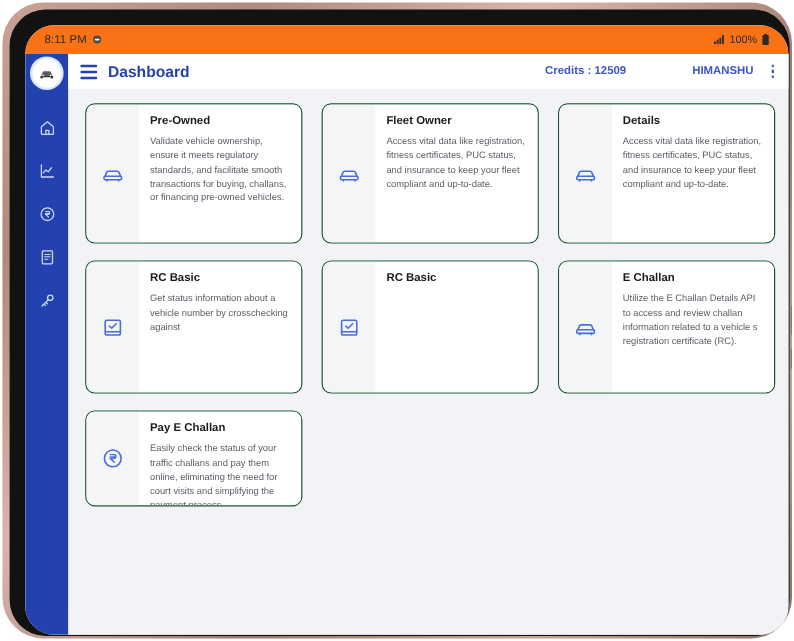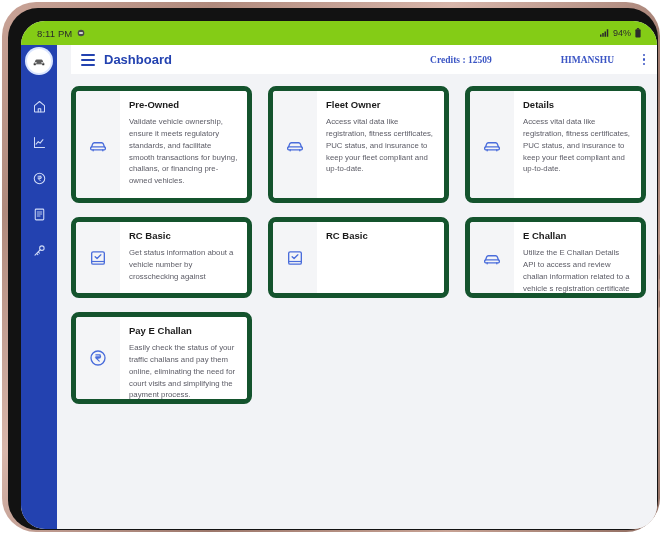--- a/index.html
+++ b/index.html
@@ -42,21 +42,21 @@
     background: linear-gradient(90deg,#7d5a4e,#c9a397,#8d6a5e);
     border-radius: 2px;
   }
   #power-button { right: 0px; top: 252px; width: 4px; height: 26px; }
   #volume-button { right: 0px; top: 288px; width: 4px; height: 18px; }
 
   
   #status-bar {
     position: absolute; left: 0; top: 0;
     width: 636px; height: 24px;
-    background: #84cc16;
+    background: #f97316;
     display: flex; align-items: center;
     justify-content: space-between;
     padding: 2px 16px;
     text-align: right;
   }
   #status-left { display: flex; align-items: center; gap: 5px; }
   #status-time { font-size: 9.5px; color: #2b2b2b; letter-spacing: .1px; }
   #status-right { display: flex; align-items: center; gap: 4px; }
   #battery-percent { font-size: 9px; color: #2b2b2b; }
 
@@ -105,38 +105,37 @@
 
   
   #app-header {
     height: 29px;
     background: #ffffff;
     display: flex;
     align-items: center;
     justify-content: space-between;
     padding: 0 8px 0 10px;
     flex: 0 0 29px;
-    margin-left: 14px;
   }
   #header-left { display: flex; align-items: center; gap: 9px; }
   #hamburger-button {
     width: 14px; height: 12px;
     display: flex; flex-direction: column;
     justify-content: space-between;
     cursor: pointer;
   }
   #hamburger-button span {
     display: block; height: 2px; width: 100%;
     background: #2342b0; border-radius: 1px;
   }
   #page-title {
     font-size: 13px; font-weight: bold;
     color: #2342b0;
   }
-  #header-right { display: flex; align-items: center; gap: 24px; font-family: Liberation Serif, serif; }
+  #header-right { display: flex; align-items: center; gap: 10px; }
   #credits-label { font-size: 9.5px; color: #3b55c4; font-weight: bold; }
   #user-name { font-size: 9.5px; color: #3b55c4; font-weight: bold; padding-left: 45px; }
   #kebab-button {
     width: 12px; height: 16px;
     display: flex; flex-direction: column;
     align-items: center; justify-content: center;
     gap: 2px; cursor: pointer;
   }
   #kebab-button i {
     width: 2.5px; height: 2.5px; border-radius: 50%;
@@ -151,21 +150,21 @@
   }
   #card-grid {
     display: grid;
     grid-template-columns: repeat(3, 181px);
     gap: 14px 16px;
     align-content: start;
   }
 
   .service-card {
     background: #ffffff;
-    border: 5px solid #14532d;
+    border: 1px solid #14532d;
     border-radius: 8px;
     display: flex;
     overflow: hidden;
     cursor: pointer;
   }
   .card-icon-pane {
     width: 44px;
     background: #f4f5f7;
     display: flex;
     align-items: center;
@@ -184,22 +183,22 @@
     margin-bottom: 6px;
   }
   .card-desc {
     font-size: 7.8px;
     line-height: 1.52;
     color: #5c5c66;
   }
 
   
   .row1 { height: 117px; }
-  .row2 { height: 81px; }
-  .row3 { height: 92px; }
+  .row2 { height: 111px; }
+  .row3 { height: 80px; }
 </style>
 </head>
 <body>
 
 <div id="device-frame">
   <div class="side-btn" id="power-button"></div>
   <div class="side-btn" id="volume-button"></div>
   <div id="device-bezel">
     <div id="device-screen">
 
@@ -211,21 +210,21 @@
             <rect x="3" y="5" width="6" height="2" rx="1" fill="#ffffff"></rect>
           </svg>
         </div>
         <div id="status-right">
           <svg class="sb-icon" width="9" height="8" viewBox="0 0 12 10">
             <rect x="0" y="7" width="2" height="3" fill="#2b2b2b"></rect>
             <rect x="3" y="5" width="2" height="5" fill="#2b2b2b"></rect>
             <rect x="6" y="3" width="2" height="7" fill="#2b2b2b"></rect>
             <rect x="9" y="0" width="2" height="10" fill="#2b2b2b"></rect>
           </svg>
-          <span id="battery-percent">94%</span>
+          <span id="battery-percent">100%</span>
           <svg class="sb-icon" width="6" height="10" viewBox="0 0 8 13">
             <rect x="2.5" y="0" width="3" height="1.5" fill="#2b2b2b"></rect>
             <rect x="0.5" y="1.5" width="7" height="11" rx="1.2" fill="#2b2b2b"></rect>
           </svg>
         </div>
       </div>
 
       <div id="app-body">
 
         <div id="sidebar">

